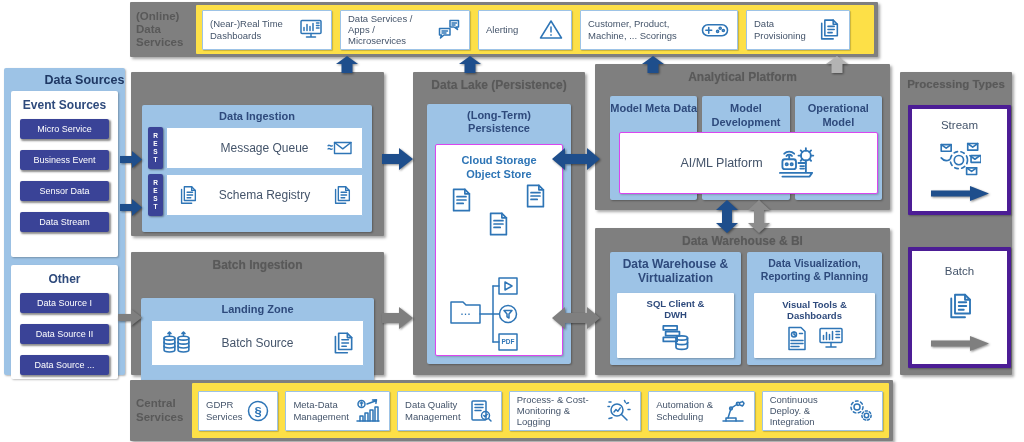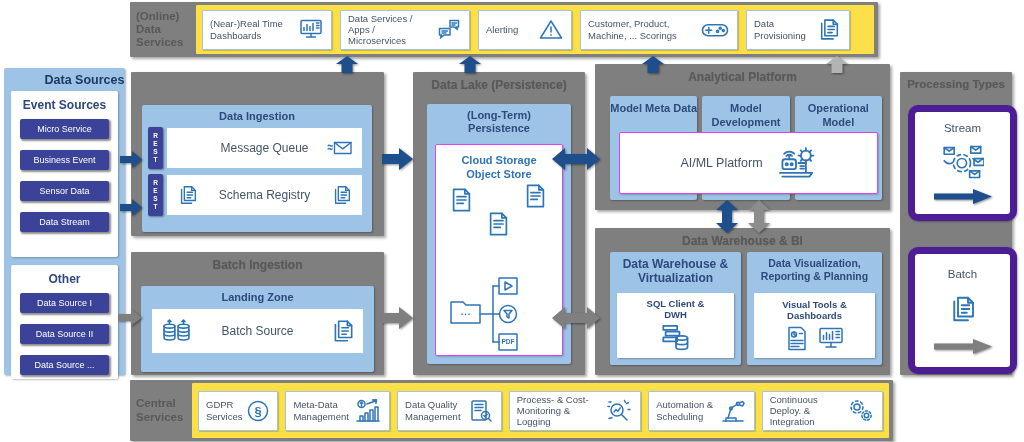--- a/index.html
+++ b/index.html
@@ -45,21 +45,21 @@
   .arr svg{filter:drop-shadow(1px 1px 1px rgba(0,0,0,.45));display:block;}
   
   .ap-col{flex:1;background:#9dc3e6;border-radius:2px;font-size:11px;font-weight:bold;color:#2e4a7c;
     text-align:center;padding-top:6px;line-height:1.25;box-shadow:1px 1px 2px rgba(0,0,0,.3);}
   
   .dwh-inner{position:absolute;left:7px;right:7px;top:41px;bottom:7px;background:#fff;border-radius:1px;
     box-shadow:1px 1px 2px rgba(0,0,0,.25);display:flex;flex-direction:column;align-items:center;
     justify-content:space-evenly;padding:2px;box-sizing:border-box;}
   .dwh-inner .small-lbl{font-size:9.5px;font-weight:bold;color:#2e4a7c;text-align:center;line-height:1.2;}
   
-  .pt-box{position:absolute;left:8px;width:95px;background:#fff;border:7px solid #4c1d95;border-radius:10px;
+  .pt-box{position:absolute;left:8px;width:95px;background:#fff;border:4px solid #4c1d95;border-radius:1px;
     display:flex;flex-direction:column;align-items:center;justify-content:space-evenly;box-shadow:1px 1px 2px rgba(0,0,0,.3);}
   .pt-box .lbl{font-size:11.5px;color:#44546a;}
   .tree{position:relative;width:112px;height:84px;margin:2px auto 0;}
   .tree .icon{position:absolute;left:0;top:0;width:112px;height:84px;}
   .tree .folder-lbl{position:absolute;left:10px;top:33px;width:26px;text-align:center;
     font-size:9px;font-weight:bold;color:#2e75b6;letter-spacing:1px;}
   .tree .pdf-lbl{position:absolute;left:56px;top:64px;width:18px;text-align:center;
     font-size:6.5px;font-weight:bold;color:#2e75b6;}
 </style>
 </head>
@@ -197,21 +197,21 @@
                 </g>
               </svg>
             </span>
         </div>
       </div>
     </div>
   </div>
 
   <div class="gray" style="left:131px;top:252px;width:253px;height:123px;">
     <div class="gray-title">Batch Ingestion</div>
-    <div class="blue" style="position:absolute;left:10px;top:34px;width:233px;height:86px;">
+    <div class="blue" style="position:absolute;left:10px;top:46px;width:233px;height:86px;">
       <div class="blue-title">Landing Zone</div>
       <div class="ing-row" style="margin:0 10px;height:46px;">
         <div class="ing-box">
           <span class="icon left" style="width:34px;height:28px;">
               <svg viewBox="0 0 30 26">
                 <g>
                   <ellipse cx="8" cy="8.5" rx="5" ry="1.8"></ellipse>
                   <path d="M3 8.5v11c0 1 2.2 1.8 5 1.8s5-.8 5-1.8v-11"></path>
                   <path d="M3 12.2c0 1 2.2 1.8 5 1.8s5-.8 5-1.8M3 15.9c0 1 2.2 1.8 5 1.8s5-.8 5-1.8"></path>
                   <path d="M8 6V2.8M6.6 4.2L8 2.8l1.4 1.4"></path>

